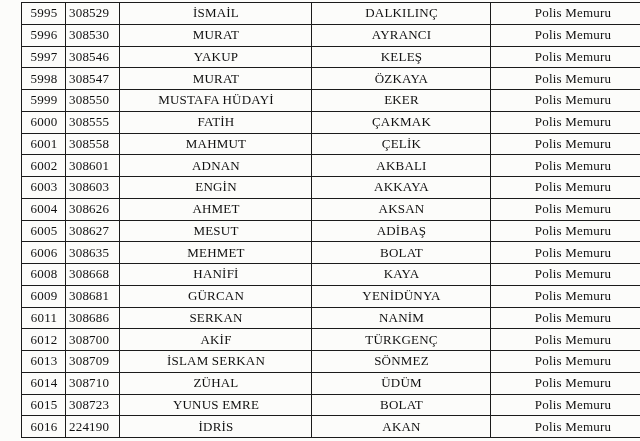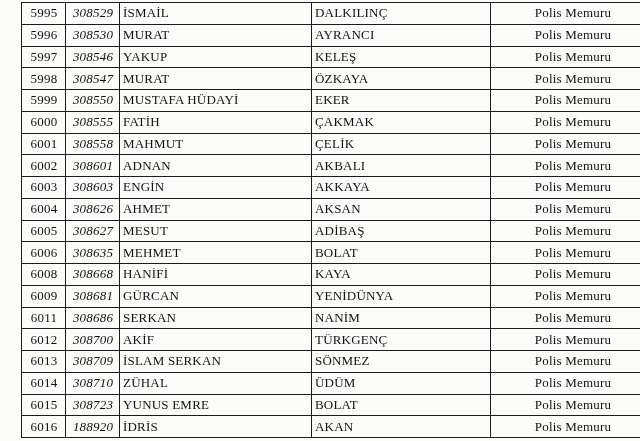--- a/index.html
+++ b/index.html
@@ -36,22 +36,22 @@
     vertical-align: middle;
     height: 17.8px;
     letter-spacing: 0.2px;
   }
   col.c-seq   { width: 44px; }
   col.c-id    { width: 54px; }
   col.c-first { width: 192px; }
   col.c-last  { width: 179px; }
   col.c-title { width: 164px; }
   td.c-seq  { text-align: center; padding: 0; }
-  td.c-id   { text-align: center; padding: 0; font-style: italic; }
-  td.c-first, td.c-last { text-align: left; margin-left: 43px; }
+  td.c-id   { text-align: left; padding: 0; }
+  td.c-first, td.c-last { text-align: center; margin-left: 43px; }
   td.c-title { text-align: center; }
 </style>
 </head>
 <body>
 
 <div class="page">
   <table class="doc-table">
     <colgroup>
       <col class="c-seq">
       <col class="c-id">
@@ -209,20 +209,20 @@
   <tr>
     <td class="c-seq">6015</td>
     <td class="c-id">308723</td>
     <td class="c-first">YUNUS EMRE</td>
     <td class="c-last">BOLAT</td>
     <td class="c-title">Polis Memuru</td>
   </tr>
 
   <tr>
     <td class="c-seq">6016</td>
-    <td class="c-id">188920</td>
+    <td class="c-id">224190</td>
     <td class="c-first">İDRİS</td>
     <td class="c-last">AKAN</td>
     <td class="c-title">Polis Memuru</td>
   </tr>
 </tbody>
   </table>
 </div>
 
 </body></html>

